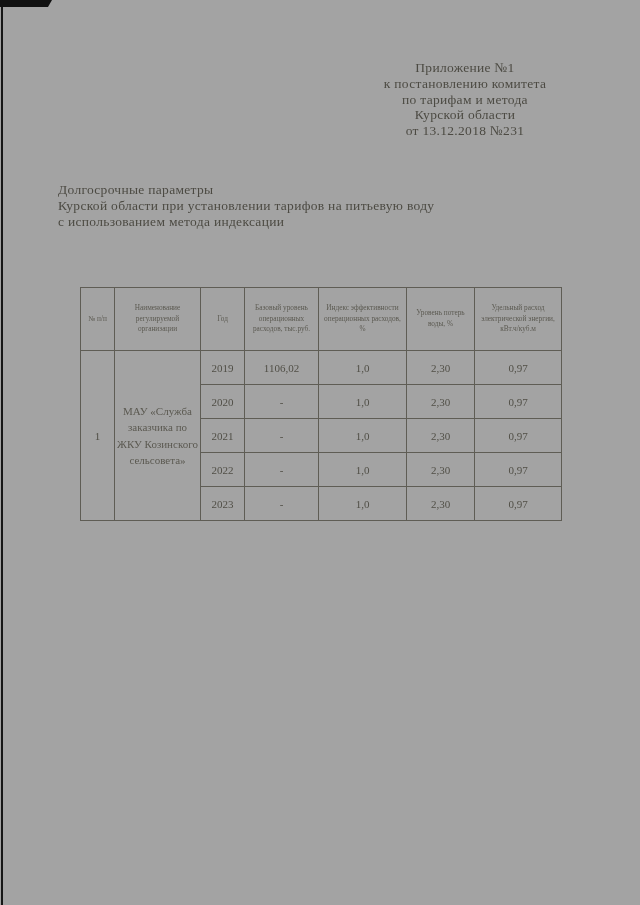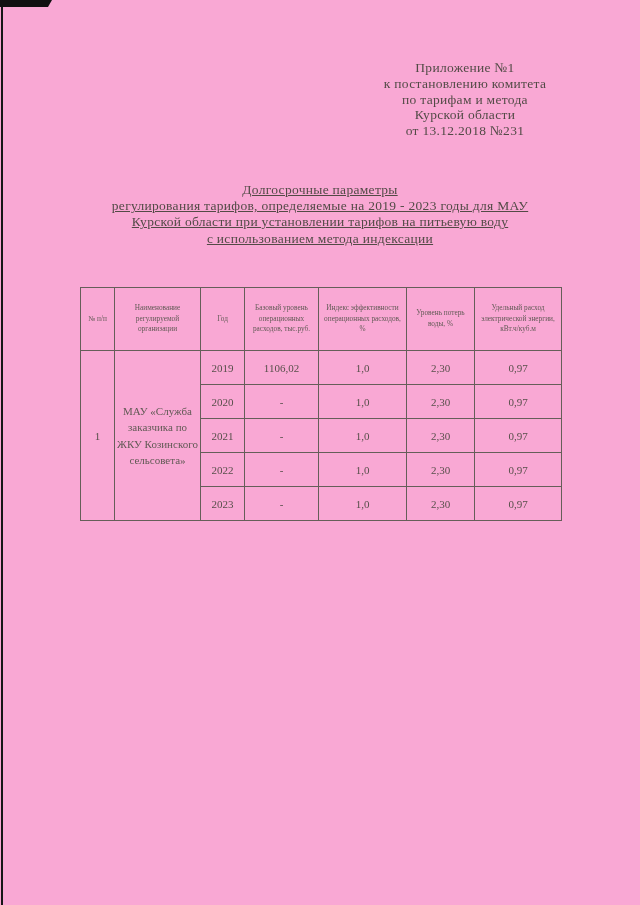--- a/index.html
+++ b/index.html
@@ -4,21 +4,21 @@
 <style>
   html, body {
     margin: 0;
     padding: 0;
     background: #ffffff;
   }
   .page {
     position: relative;
     width: 640px;
     height: 905px;
-    background: #f9a8d4;
+    background: #a3a3a3;
     overflow: hidden;
     font-family: "Liberation Serif", "DejaVu Serif", serif;
     color: #4a483f;
   }
   
   .edge-line {
     position: absolute;
     left: 1px;
     top: 0;
     width: 2px;
@@ -44,26 +44,25 @@
     font-size: 13.5px;
     line-height: 15.8px;
     color: #45433b;
     letter-spacing: 0.3px;
   }
   .title-block {
     position: absolute;
     left: 58px;
     top: 182px;
     width: 524px;
-    text-align: center;
+    text-align: left;
     font-size: 13.5px;
     line-height: 16.2px;
     color: #45433b;
     letter-spacing: 0.3px;
-    text-decoration: underline;
   }
   .doc-table {
     position: absolute;
     left: 80px;
     top: 287px;
     border-collapse: collapse;
     table-layout: fixed;
     color: #4a483f;
   }
   .doc-table th, .doc-table td {
@@ -110,21 +109,20 @@
   <div class="appendix-block faded">
     <div>Приложение №1</div>
     <div>к постановлению комитета</div>
     <div>по тарифам и метода</div>
     <div>Курской области</div>
     <div>от 13.12.2018 №231</div>
   </div>
 
   <div class="title-block faded">
     <div>Долгосрочные параметры</div>
-    <div>регулирования тарифов, определяемые на 2019 - 2023 годы для МАУ</div>
     <div>Курской области при установлении тарифов на питьевую воду</div>
     <div>с использованием метода индексации</div>
   </div>
 
   <table class="doc-table faded">
     <colgroup>
       <col class="col-num">
         <col class="col-org">
         <col class="col-year">
       <col class="col-base">

